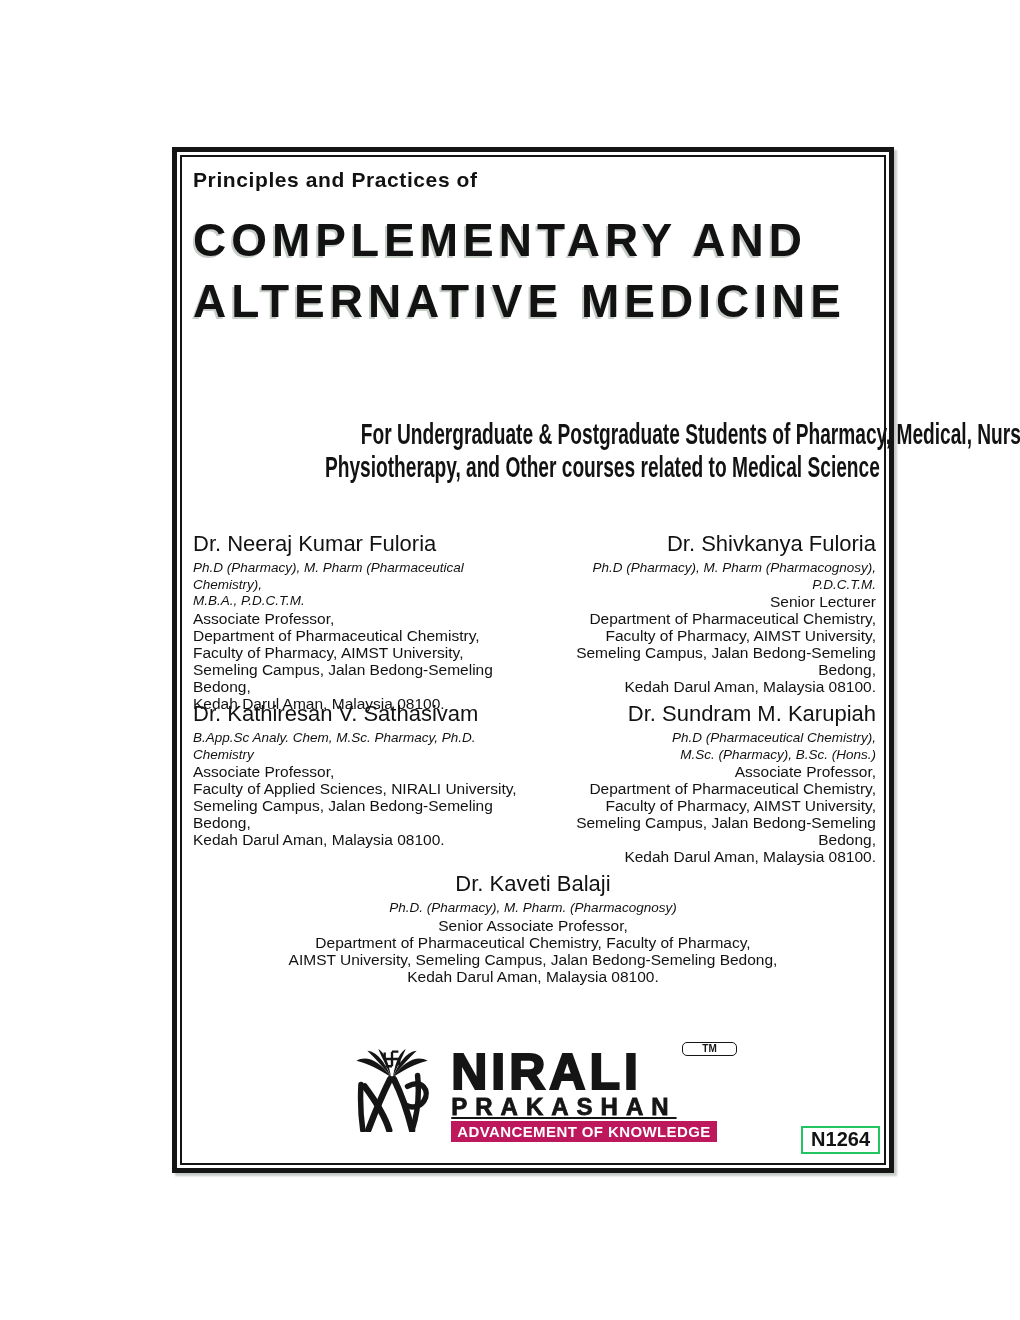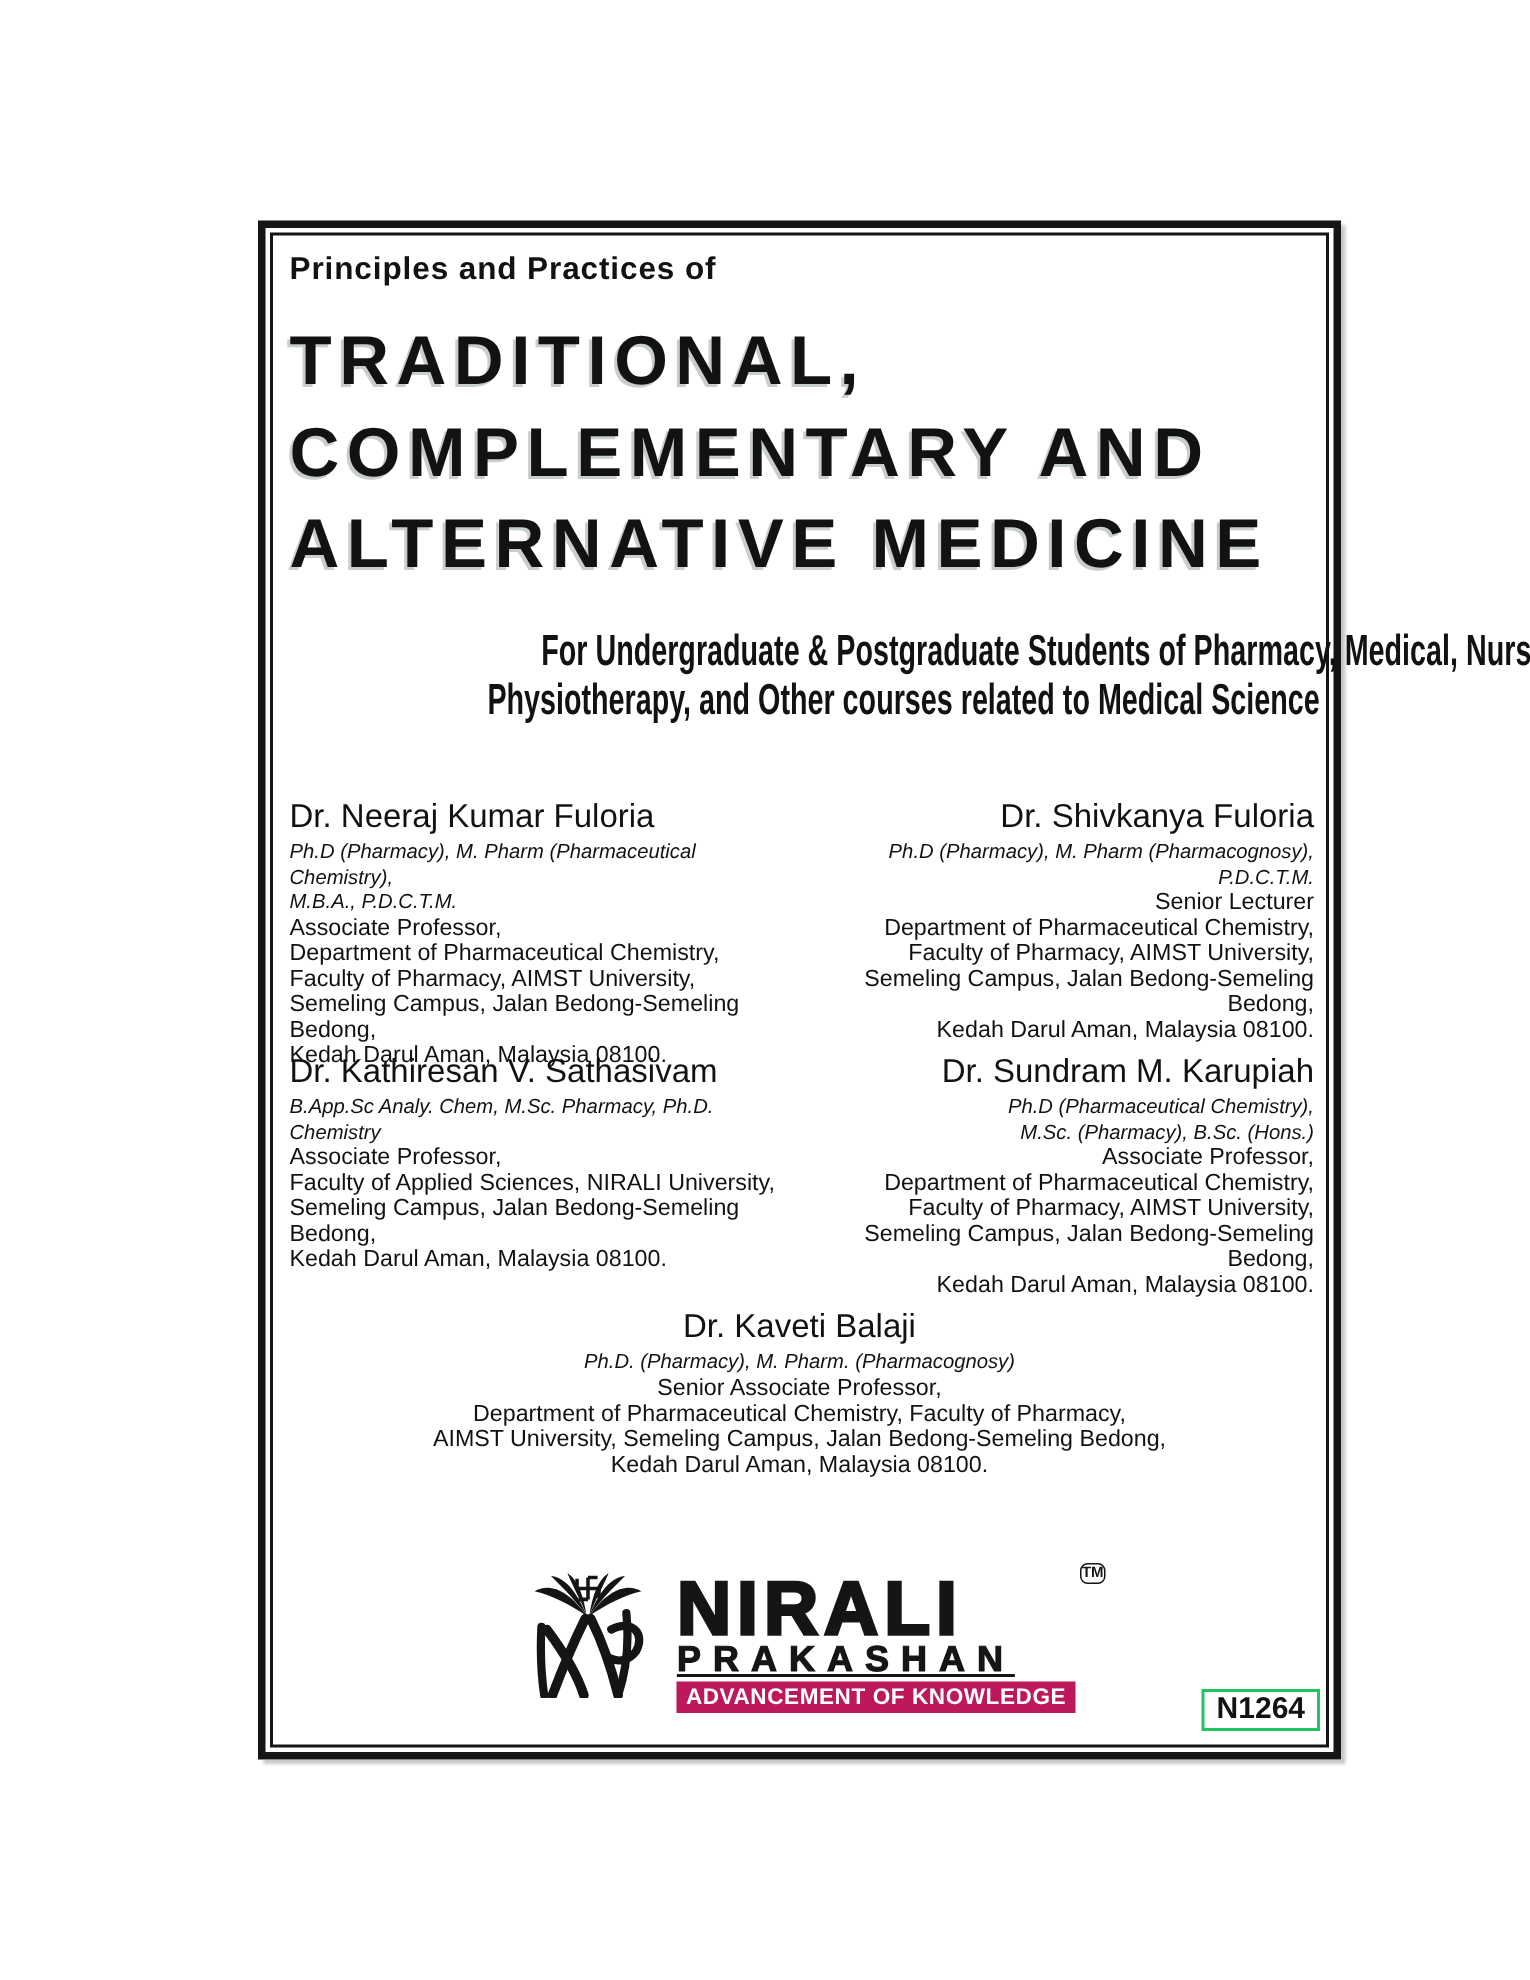--- a/index.html
+++ b/index.html
@@ -67,21 +67,21 @@
   .logo-mark{width:86px;height:84px;flex:0 0 auto;}
   .logo-text{position:relative;padding-top:2px;}
   .brand-name{
     font-size:50px;font-weight:bold;line-height:44px;letter-spacing:4px;
     -webkit-text-stroke:2.2px #151515;color:#151515;white-space:nowrap;
   }
   .brand-tm{
     position:absolute;top:-6px;right:-20px;
     font-size:10px;font-weight:bold;letter-spacing:0;
     border:1.5px solid #151515;border-radius:5px;
-    padding:0 0;line-height:12px;
+    padding:0 19px;line-height:12px;
     -webkit-text-stroke:0;color:#151515;
   }
   .brand-sub{
     font-size:24px;font-weight:bold;letter-spacing:8px;line-height:26px;
     -webkit-text-stroke:.8px #151515;color:#151515;white-space:nowrap;margin-top:0px;text-decoration:underline;
   }
   .brand-bar{
     background:#be185d;color:#ffffff;
     font-size:15px;font-weight:bold;letter-spacing:.4px;
     padding:2px 6px;margin-top:1px;display:inline-block;white-space:nowrap;
@@ -98,21 +98,20 @@
 <body>
 
 <div class="page">
   <div class="frame-outer">
     <div class="frame-inner">
       <div class="content">
 
         <div class="kicker">Principles and Practices of</div>
 
         <div class="title">
-          <div>TRADITIONAL,</div>
           <div>COMPLEMENTARY AND</div>
           <div>ALTERNATIVE MEDICINE</div>
         </div>
 
         <div class="subtitle">
           <div><span class="cond">For Undergraduate &amp; Postgraduate Students of Pharmacy, Medical, Nursing,</span></div>
           <div><span class="cond">Physiotherapy, and Other courses related to Medical Science</span></div>
         </div>
 
         <div class="authors-row row1">

